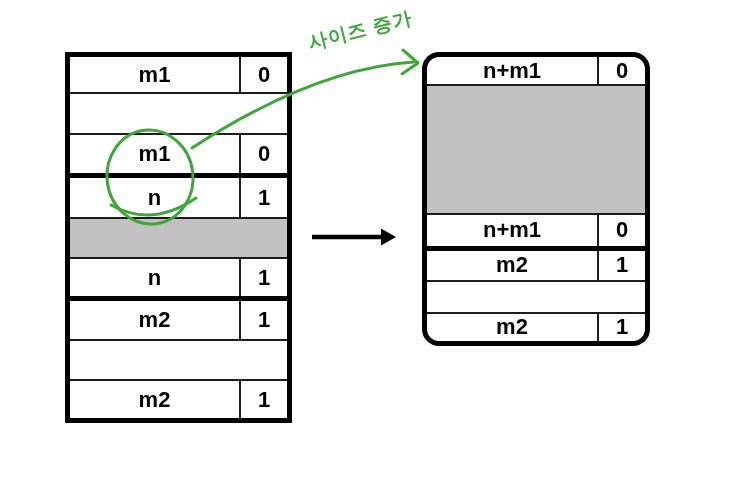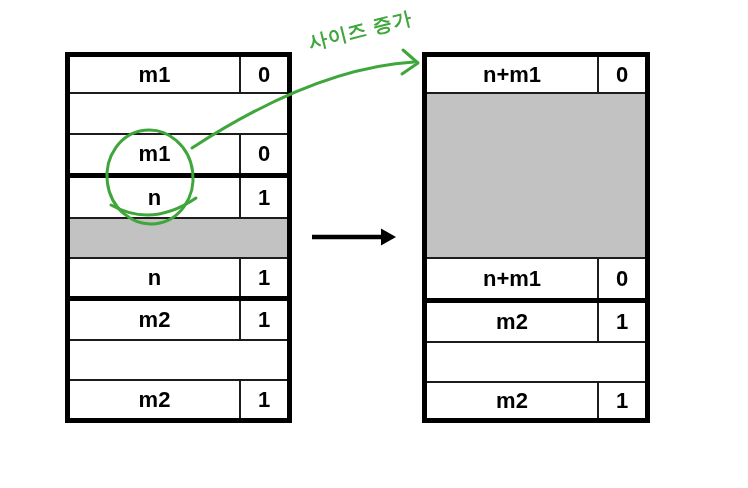--- a/index.html
+++ b/index.html
@@ -82,21 +82,21 @@
       <div class="cell-label">m2</div>
       <div class="cell-flag">1</div>
     </div>
     <div class="row thin" style="height:40px;"></div>
     <div class="row thin" style="height:39px;">
       <div class="cell-label">m2</div>
       <div class="cell-flag">1</div>
     </div>
   </div>
 
-  <div class="mt" style="left:422px;top:52px;width:228px;height:371px;">
+  <div class="mt" style="left:422px;top:52px;width:228px;height:294px;border-radius:17px;">
     <div class="row" style="height:35px;">
       <div class="cell-label">n+m1</div>
       <div class="cell-flag">0</div>
     </div>
     <div class="row thin gray" style="height:165px;"></div>
     <div class="row thin" style="height:41px;">
       <div class="cell-label">n+m1</div>
       <div class="cell-flag">0</div>
     </div>
     <div class="row thick" style="height:43px;">

